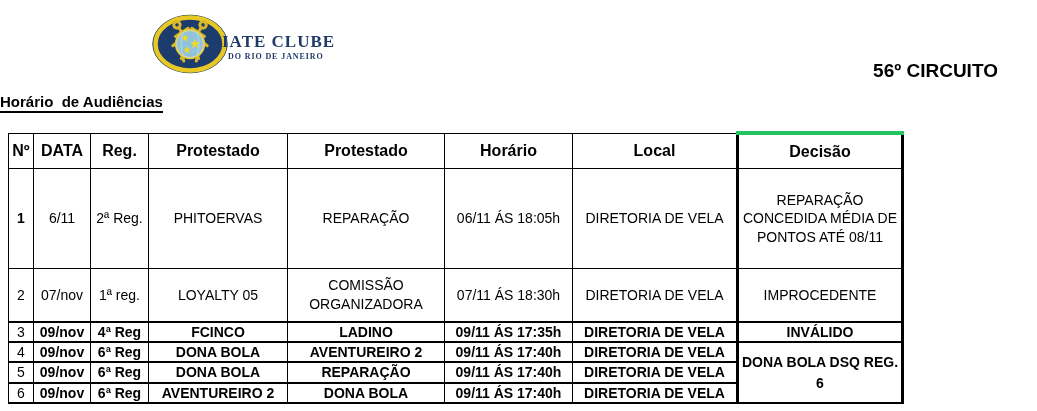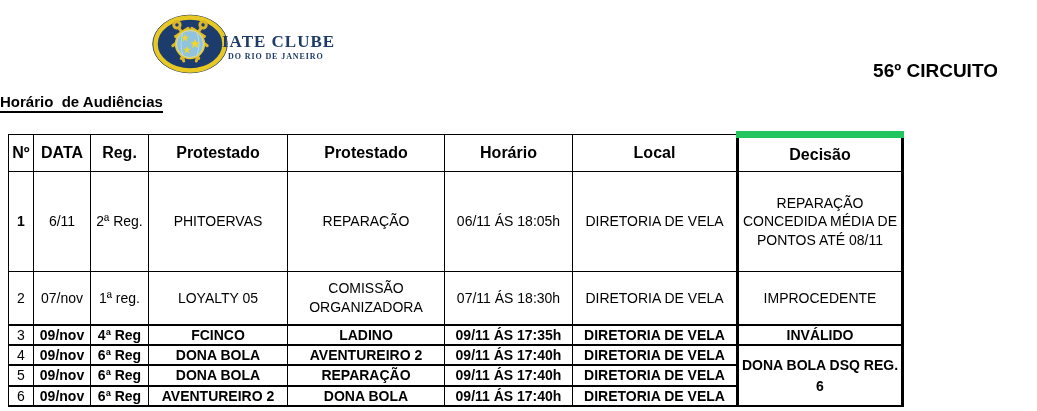--- a/index.html
+++ b/index.html
@@ -80,21 +80,21 @@
     border-top-width: 2px;
     border-bottom-width: 2px;
   }
   tr.rs td.num { font-weight: normal; }
   td.bold-num { font-weight: bold; }
   
   th.dec, td.dec {
     border-left: 3px solid #000;
     border-right: 3px solid #000;
   }
-  th.dec { border-top: 7px solid #22c55e; }
+  th.dec { border-top: 4px solid #22c55e; }
   td.dec-bottom { border-bottom: 3px solid #000; margin-top: 8px; }
   td.merged { font-weight: bold; line-height: 1.5; }
 </style>
 </head>
 <body>
 
 <div id="page">
 
   <svg class="logo" viewBox="0 0 78 60" aria-hidden="true">
     <defs>

